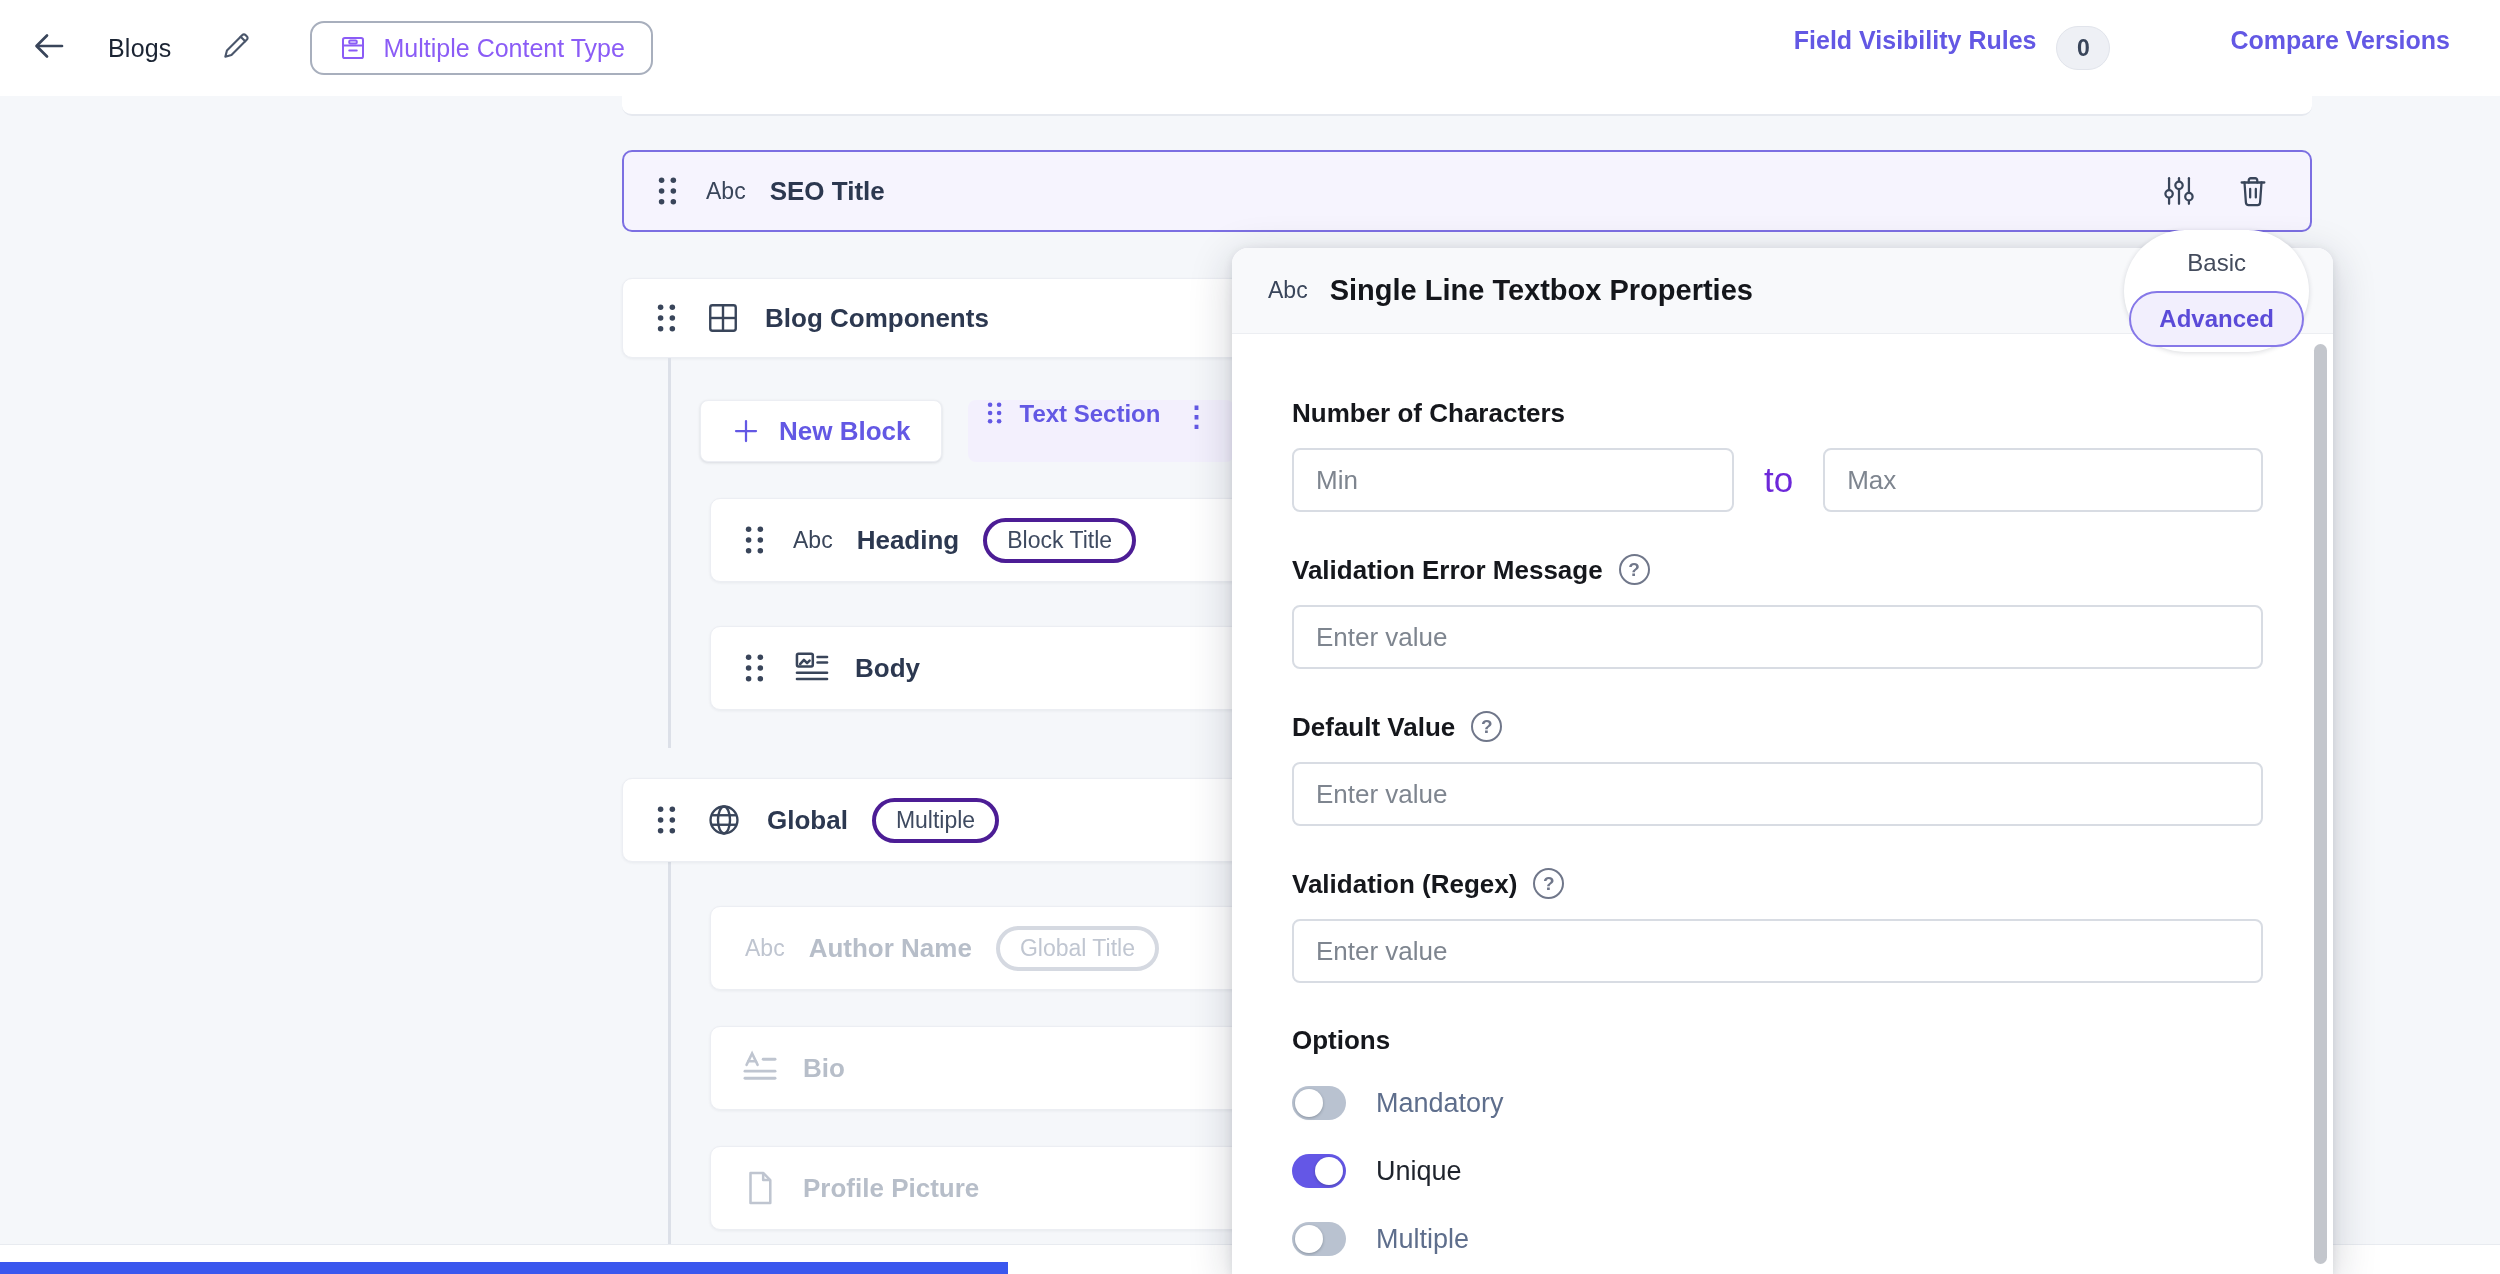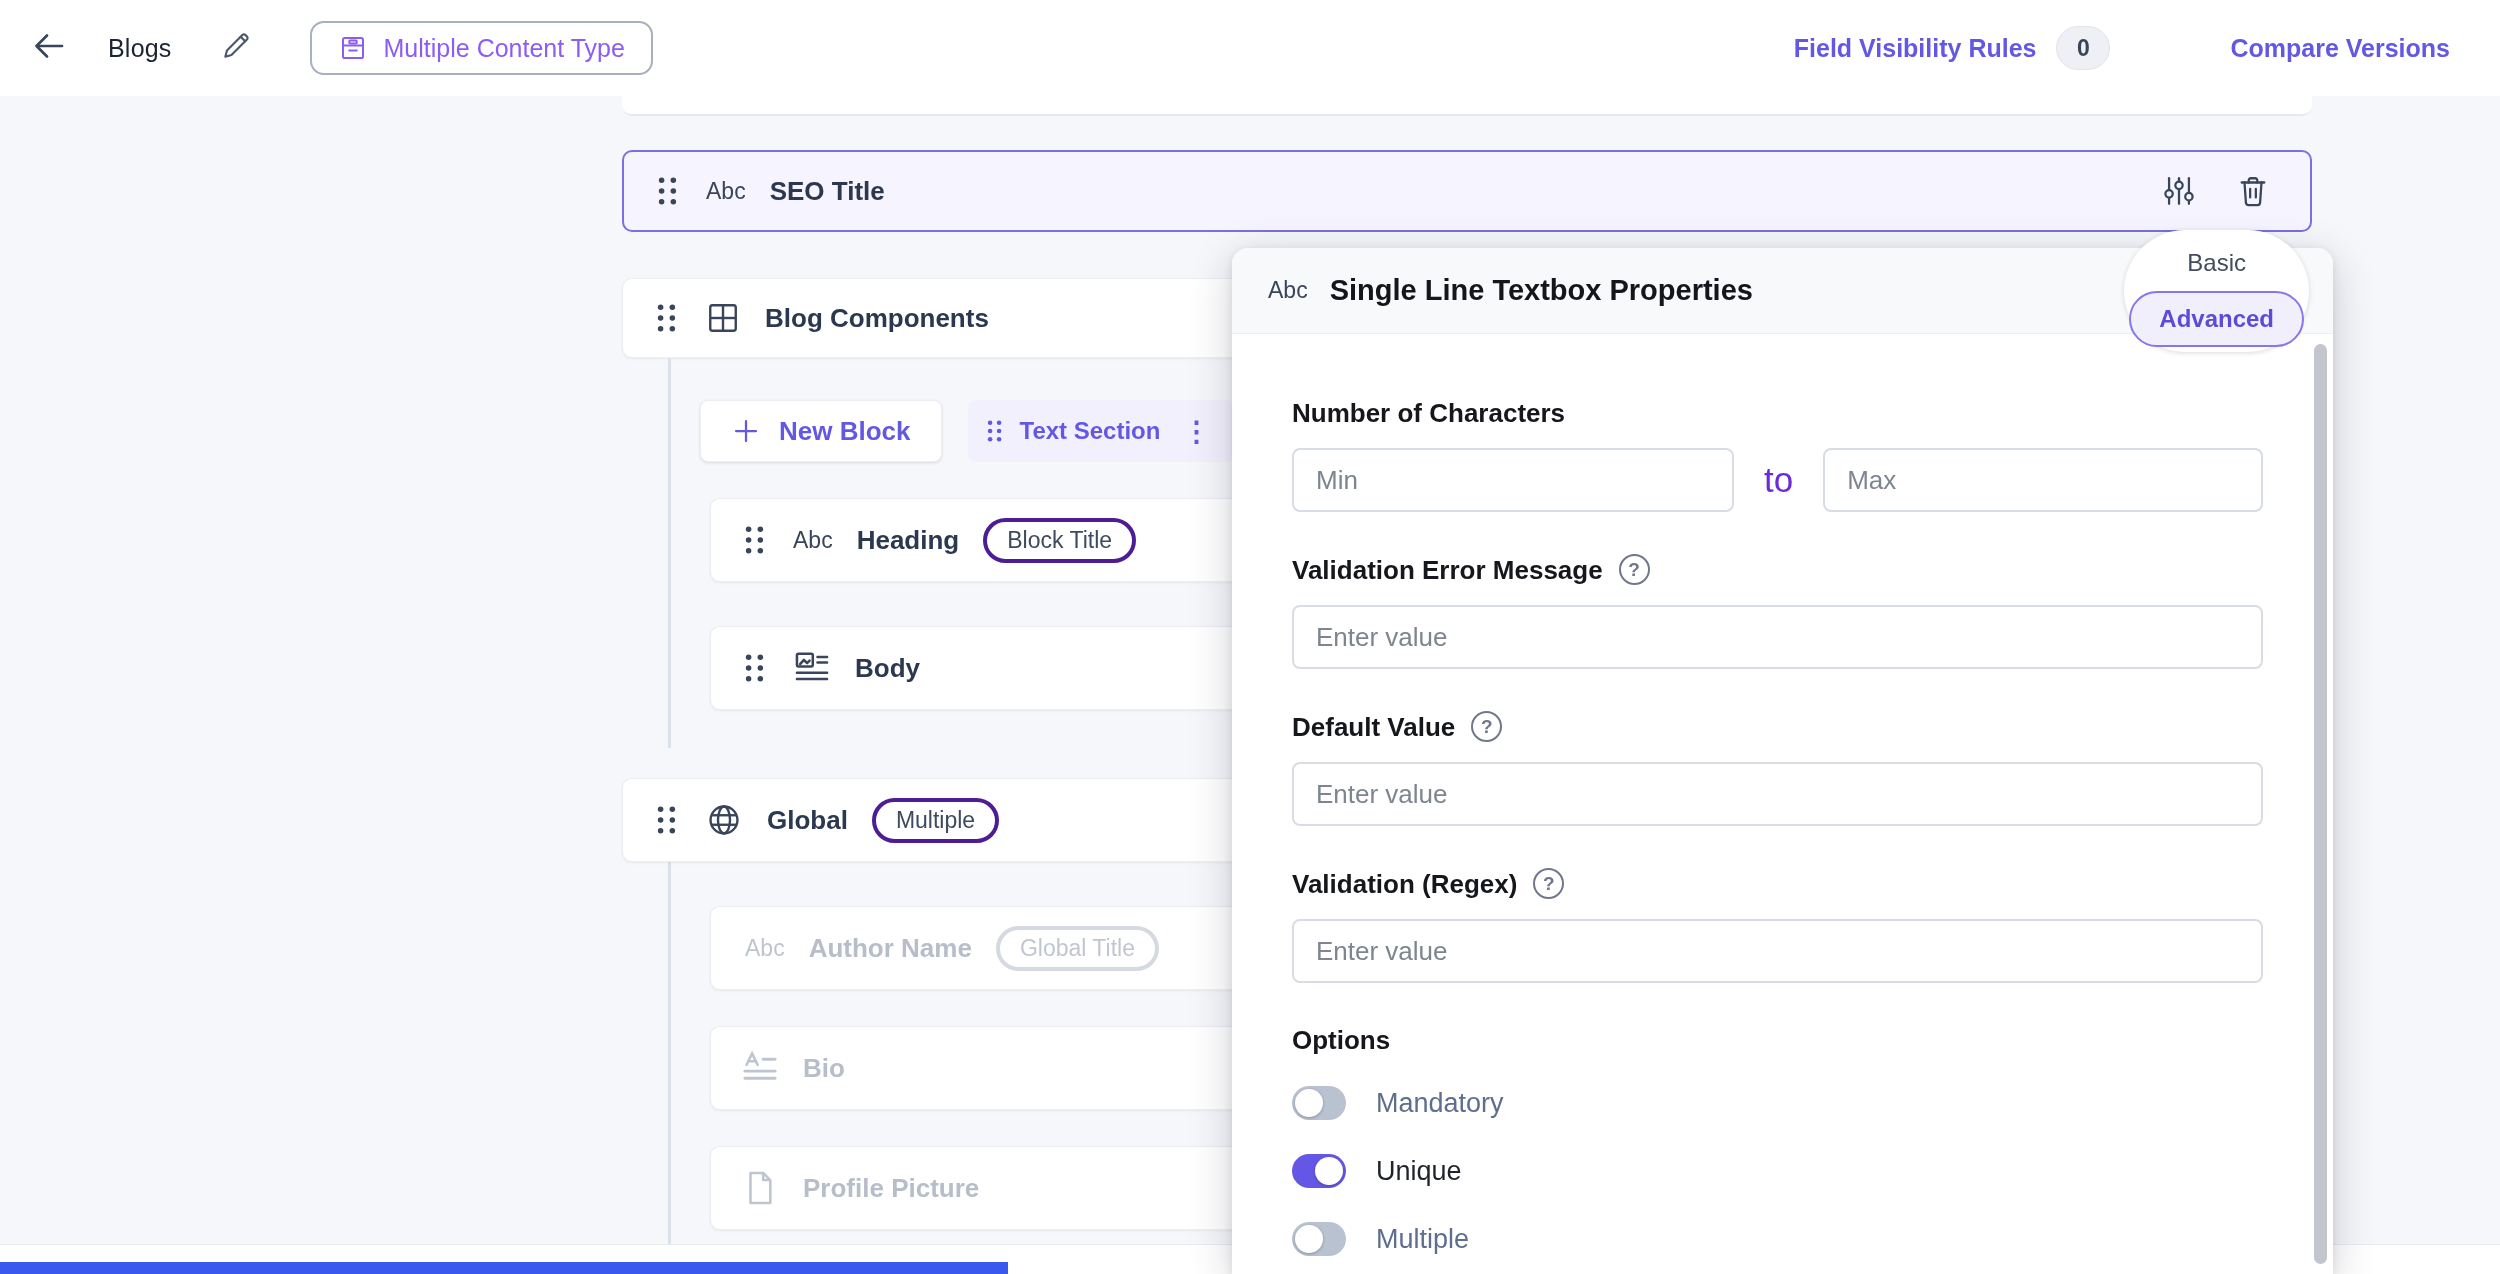--- a/index.html
+++ b/index.html
@@ -9,21 +9,21 @@
   *{box-sizing:border-box; margin:0; padding:0;}
   body{font-family:"Liberation Sans",sans-serif; background:#fff;}
   .screen{position:relative; width:2500px; height:1274px; background:var(--page-bg); overflow:hidden;}
 
   
   .topbar{position:absolute; top:0; left:0; width:2500px; height:96px; background:#fff; display:flex; align-items:center; padding:0 50px 0 28px; z-index:5;}
   .back-btn{width:44px; height:44px; display:flex; align-items:center; justify-content:center; color:#39455A; cursor:pointer;}
   .page-title{font-size:25px; font-weight:400; color:#1B2433; margin-left:36px; letter-spacing:.2px;}
   .pencil{margin-left:48px; color:#4A566B; display:flex;}
   .ct-badge{margin-left:58px; height:54px; display:flex; align-items:center; gap:16px; border:2px solid #A8AFBD; border-radius:14px; padding:0 26px; color:#8b5cf6; font-size:25px; background:#fff;}
-  .top-right{margin-left:auto; display:flex; align-items:center;}
+  .top-right{margin-left:auto; display:flex; }
   .fvr-link{color:var(--accent); font-size:25px; font-weight:700; cursor:pointer;}
   .count-badge{margin-left:20px; min-width:54px; height:44px; border-radius:22px; background:#EEF0F5; border:1px solid #E1E4EB; display:flex; align-items:center; justify-content:center; font-size:23px; font-weight:700; color:#39455A;}
   .cv-link{margin-left:120px; color:var(--accent); font-size:25px; font-weight:700; cursor:pointer;}
 
   
   .sliver{position:absolute; left:622px; top:96px; width:1690px; height:20px; background:#fff; border-bottom:2px solid #E6E9EF; border-radius:0 0 10px 10px;}
   .frow{position:absolute; display:flex; align-items:center; background:#fff; border:1px solid #ECEEF3; border-radius:10px; box-shadow:0 1px 3px rgba(23,32,48,.06);}
   .row-seo{left:622px; top:150px; width:1690px; height:82px; background:#F6F4FE; border:2px solid var(--selected-border); box-shadow:none;}
   .row-bc{left:622px; top:278px; width:1690px; height:80px;}
   .row-global{left:622px; top:778px; width:648px; height:84px;}
@@ -44,21 +44,21 @@
   .gray .abc, .gray .ficon{color:#BFC5D0;}
   .gray .ftitle{color:#B7BEC9;}
   .gray .tag{border-color:#D5D9E1; color:#C0C6D1;}
 
   .indent-line{position:absolute; width:3px; background:#DCE0E8;}
   .line1{left:668px; top:358px; height:390px;}
   .line2{left:668px; top:862px; height:382px;}
 
   .blocks-row{position:absolute; left:700px; top:400px; height:62px; display:flex; align-items:center; gap:26px;}
   .new-block{height:62px; display:flex; align-items:center; gap:18px; background:#fff; border:1px solid #ECEEF3; border-radius:8px; padding:0 30px; color:var(--accent); font-size:26px; font-weight:700; box-shadow:0 1px 3px rgba(16,24,40,.12); cursor:pointer; white-space:nowrap;}
-  .chip{height:62px; display:flex; align-items:center; gap:16px; border-radius:8px; padding:0 18px;}
+  .chip{height:62px; display:flex; gap:16px; border-radius:8px; padding:0 18px;}
   .chip-text{background:#F3F0FD; color:var(--accent); font-size:24px; font-weight:700;}
   .chip-text .drag{margin-left:0; color:var(--accent);}
   .kebab{font-size:28px; color:var(--accent); padding:0 6px; cursor:pointer;}
   .chip-partial{width:56px; background:#fff; box-shadow:0 1px 3px rgba(16,24,40,.12); border:1px solid #ECEEF3; overflow:hidden;}
   .chip-partial .drag{margin-left:6px;}
 
   
   .footer-band{position:absolute; left:0; top:1244px; width:2500px; height:30px; background:#fff; border-top:1px solid #E8EBF0;}
   .blue-strip{position:absolute; left:0; top:1262px; width:1008px; height:12px; background:#3A57EE;}
 

